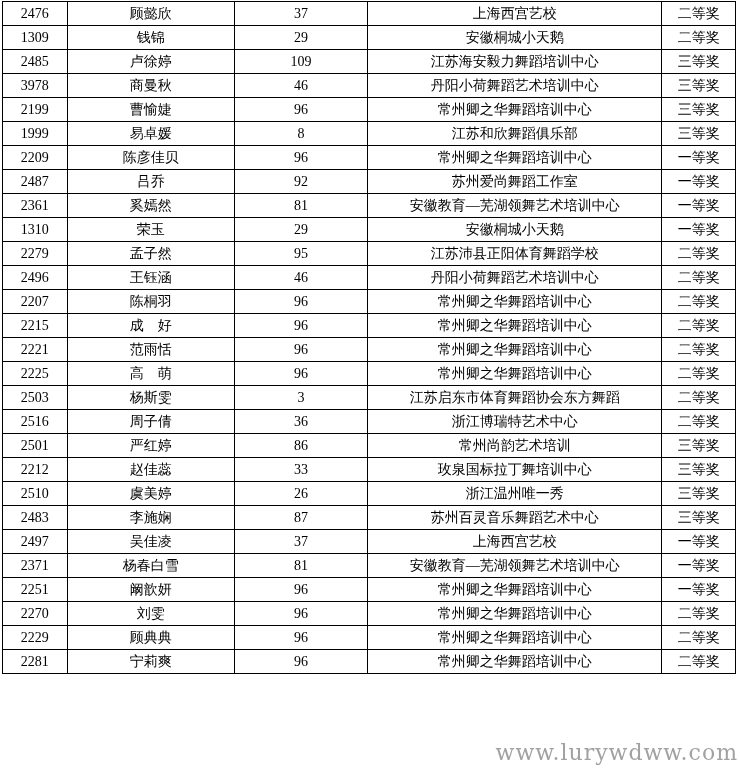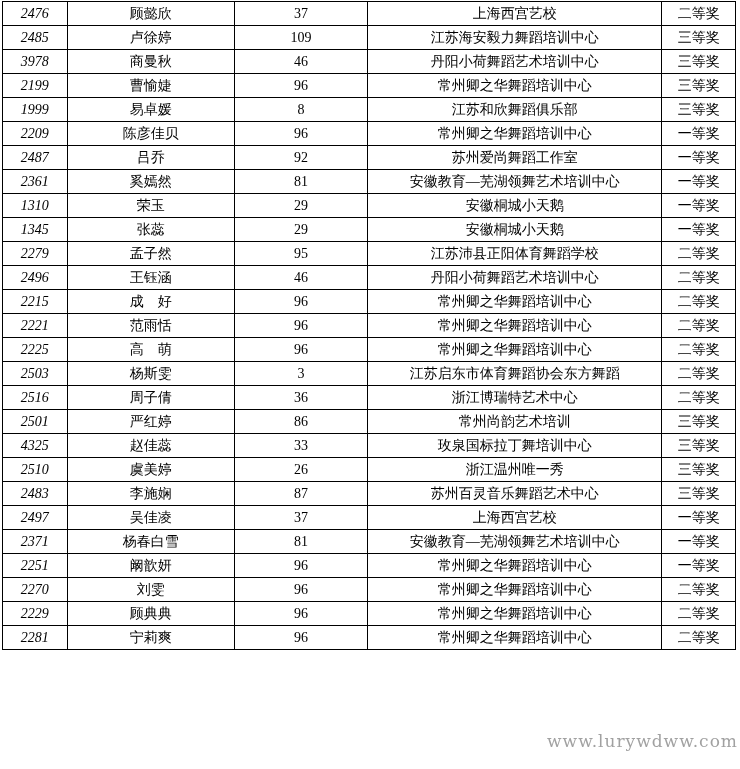--- a/index.html
+++ b/index.html
@@ -27,30 +27,30 @@
     border: 1px solid #000000;
     height: 23px;
     text-align: center;
     vertical-align: middle;
     font-size: 14px;
     line-height: 23px;
     white-space: nowrap;
     overflow: hidden;
     padding: 0;
   }
-  .col-id    { width: 64px;  font-size: 15px; font-style: italic; }
+  .col-id    { width: 64px;  font-size: 15px; }
   .col-name  { width: 166px; }
   .col-num   { width: 132px; font-size: 13px; }
   .col-org   { width: 292px; }
   .col-award { width: 73px;  }
   .watermark {
     position: absolute;
     right: 2px;
-    bottom: 18px;
-    font-size: 17px;
+    bottom: 4px;
+    font-size: 22px;
     font-family: "DejaVu Serif", "Liberation Serif", serif;
     color: rgba(130, 130, 130, 0.75);
     letter-spacing: 1px;
     pointer-events: none;
     text-shadow: 1px 1px 0 rgba(255,255,255,0.6);
   }
 </style>
 </head>
 <body>
 
@@ -64,20 +64,27 @@
   </colgroup>
   <tbody>
       <tr>
         <td class="col-id">2476</td>
         <td class="col-name">顾懿欣</td>
         <td class="col-num">37</td>
         <td class="col-org">上海西宫艺校</td>
         <td class="col-award">二等奖</td>
       </tr>
       <tr>
+        <td class="col-id">1309</td>
+        <td class="col-name">钱锦</td>
+        <td class="col-num">29</td>
+        <td class="col-org">安徽桐城小天鹅</td>
+        <td class="col-award">二等奖</td>
+      </tr>
+      <tr>
         <td class="col-id">2485</td>
         <td class="col-name">卢徐婷</td>
         <td class="col-num">109</td>
         <td class="col-org">江苏海安毅力舞蹈培训中心</td>
         <td class="col-award">三等奖</td>
       </tr>
       <tr>
         <td class="col-id">3978</td>
         <td class="col-name">商曼秋</td>
         <td class="col-num">46</td>
@@ -120,41 +127,41 @@
         <td class="col-award">一等奖</td>
       </tr>
       <tr>
         <td class="col-id">1310</td>
         <td class="col-name">荣玉</td>
         <td class="col-num">29</td>
         <td class="col-org">安徽桐城小天鹅</td>
         <td class="col-award">一等奖</td>
       </tr>
       <tr>
-        <td class="col-id">1345</td>
-        <td class="col-name">张蕊</td>
-        <td class="col-num">29</td>
-        <td class="col-org">安徽桐城小天鹅</td>
-        <td class="col-award">一等奖</td>
-      </tr>
-      <tr>
         <td class="col-id">2279</td>
         <td class="col-name">孟子然</td>
         <td class="col-num">95</td>
         <td class="col-org">江苏沛县正阳体育舞蹈学校</td>
         <td class="col-award">二等奖</td>
       </tr>
       <tr>
         <td class="col-id">2496</td>
         <td class="col-name">王钰涵</td>
         <td class="col-num">46</td>
         <td class="col-org">丹阳小荷舞蹈艺术培训中心</td>
         <td class="col-award">二等奖</td>
       </tr>
       <tr>
+        <td class="col-id">2207</td>
+        <td class="col-name">陈桐羽</td>
+        <td class="col-num">96</td>
+        <td class="col-org">常州卿之华舞蹈培训中心</td>
+        <td class="col-award">二等奖</td>
+      </tr>
+      <tr>
         <td class="col-id">2215</td>
         <td class="col-name">成　好</td>
         <td class="col-num">96</td>
         <td class="col-org">常州卿之华舞蹈培训中心</td>
         <td class="col-award">二等奖</td>
       </tr>
       <tr>
         <td class="col-id">2221</td>
         <td class="col-name">范雨恬</td>
         <td class="col-num">96</td>
@@ -183,21 +190,21 @@
         <td class="col-award">二等奖</td>
       </tr>
       <tr>
         <td class="col-id">2501</td>
         <td class="col-name">严红婷</td>
         <td class="col-num">86</td>
         <td class="col-org">常州尚韵艺术培训</td>
         <td class="col-award">三等奖</td>
       </tr>
       <tr>
-        <td class="col-id">4325</td>
+        <td class="col-id">2212</td>
         <td class="col-name">赵佳蕊</td>
         <td class="col-num">33</td>
         <td class="col-org">玫泉国标拉丁舞培训中心</td>
         <td class="col-award">三等奖</td>
       </tr>
       <tr>
         <td class="col-id">2510</td>
         <td class="col-name">虞美婷</td>
         <td class="col-num">26</td>
         <td class="col-org">浙江温州唯一秀</td>

